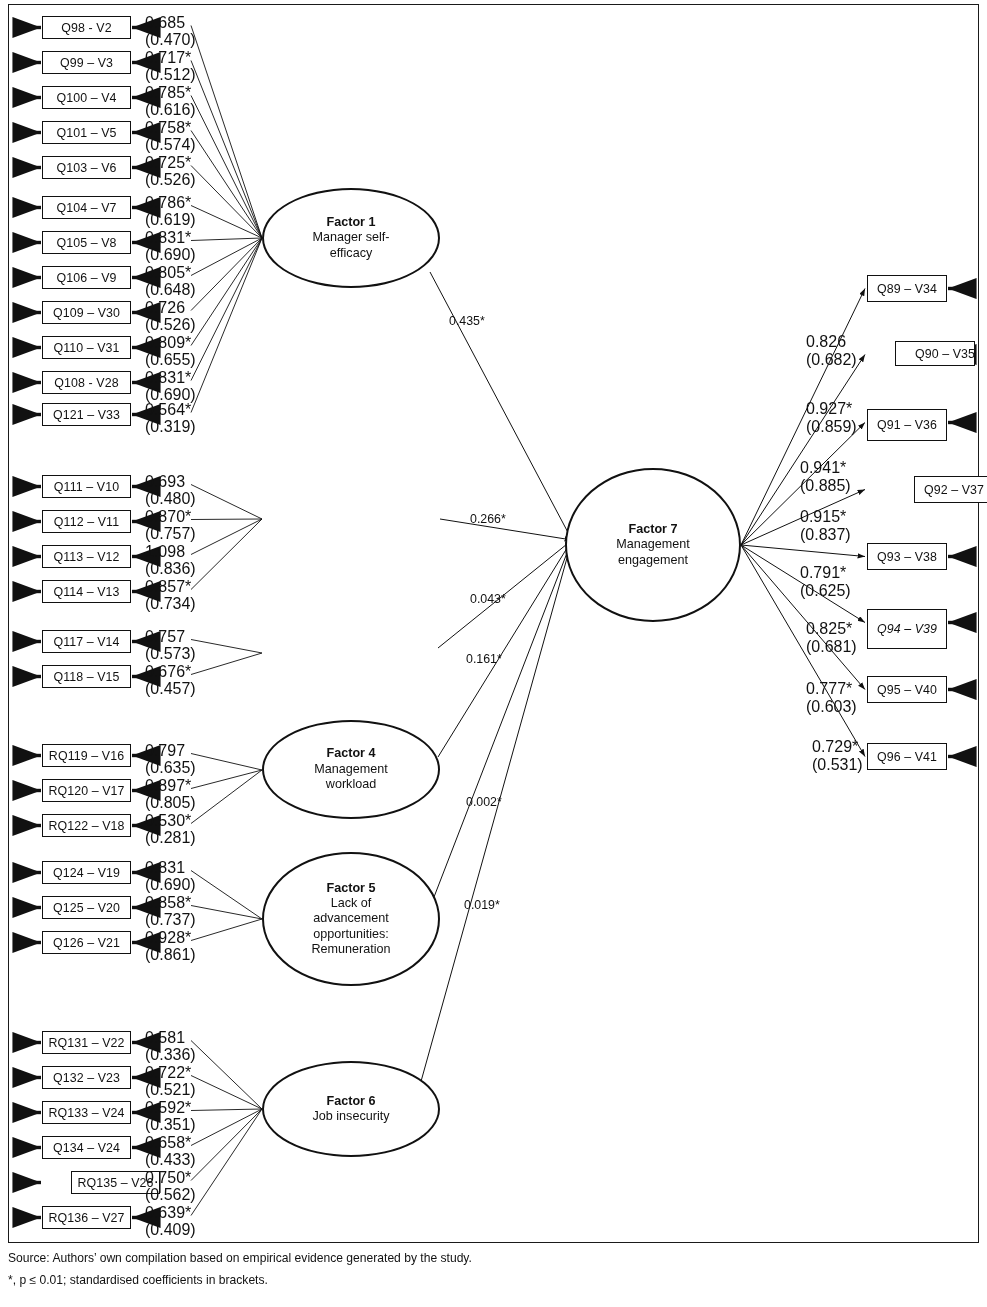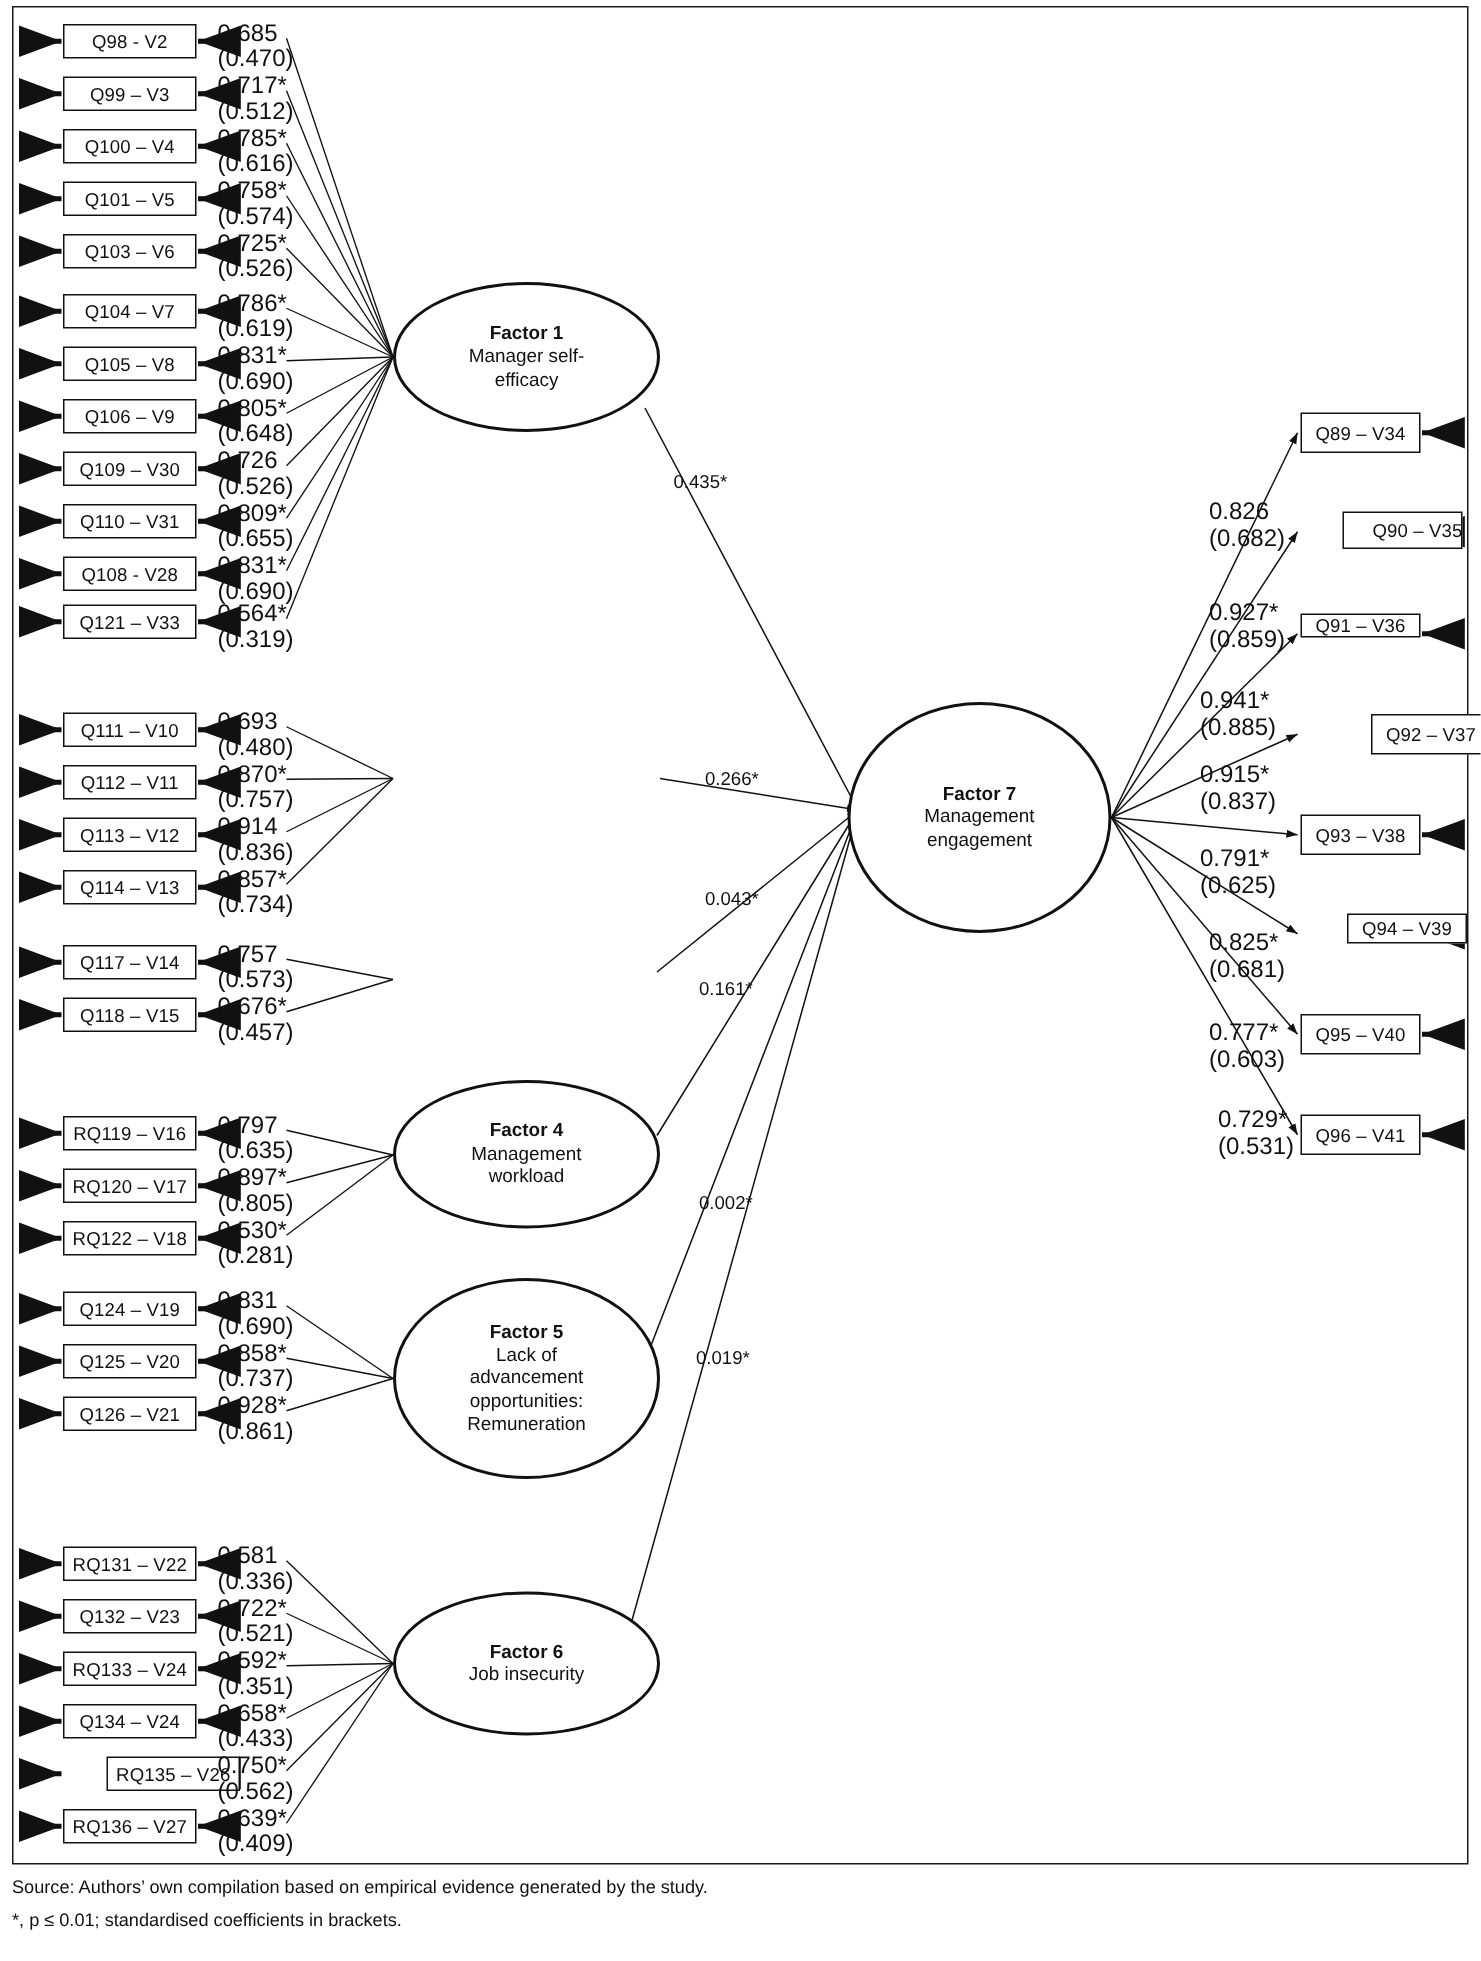--- a/index.html
+++ b/index.html
@@ -309,21 +309,21 @@
         <span class="c1">0.693</span>
         <span class="c2">(0.480)</span>
       </div>
       <div class="ind-box" style="left: 42px; top: 510px; width: 89px; height: 23px;">Q112 – V11</div>
       <div class="coef" style="left: 145px; top: 507.5px;">
         <span class="c1">0.870*</span>
         <span class="c2">(0.757)</span>
       </div>
       <div class="ind-box" style="left: 42px; top: 545px; width: 89px; height: 23px;">Q113 – V12</div>
       <div class="coef" style="left: 145px; top: 542.5px;">
-        <span class="c1">0.914</span>
+        <span class="c1">1.098</span>
         <span class="c2">(0.836)</span>
       </div>
       <div class="ind-box" style="left: 42px; top: 580px; width: 89px; height: 23px;">Q114 – V13</div>
       <div class="coef" style="left: 145px; top: 577.5px;">
         <span class="c1">0.857*</span>
         <span class="c2">(0.734)</span>
       </div>
       <div class="ind-box" style="left: 42px; top: 630px; width: 89px; height: 23px;">Q117 – V14</div>
       <div class="coef" style="left: 145px; top: 627.5px;">
         <span class="c1">0.757</span>
@@ -397,36 +397,36 @@
       <div class="ind-box" style="left: 867px; top: 275px; width: 80px; height: 27px;">Q89 – V34</div>
       <div class="coef" style="left: 806px; top: 333px;">
         <span class="c1">0.826</span>
         <span class="c2">(0.682)</span>
       </div>
       <div class="ind-box" style="left: 895px; top: 341px; width: 80px; height: 25px; padding-left: 20px;">Q90 – V35</div>
       <div class="coef" style="left: 806px; top: 400px;">
         <span class="c1">0.927*</span>
         <span class="c2">(0.859)</span>
       </div>
-      <div class="ind-box" style="left: 867px; top: 409px; width: 80px; height: 16px;">Q91 – V36</div>
+      <div class="ind-box" style="left: 867px; top: 409px; width: 80px; height: 32px;">Q91 – V36</div>
       <div class="coef" style="left: 800px; top: 459px;">
         <span class="c1">0.941*</span>
         <span class="c2">(0.885)</span>
       </div>
       <div class="ind-box" style="left: 867px; top: 476px; width: 80px; height: 27px; margin-left: 47px;">Q92 – V37</div>
       <div class="coef" style="left: 800px; top: 508px;">
         <span class="c1">0.915*</span>
         <span class="c2">(0.837)</span>
       </div>
       <div class="ind-box" style="left: 867px; top: 543px; width: 80px; height: 27px;">Q93 – V38</div>
       <div class="coef" style="left: 800px; top: 564px;">
         <span class="c1">0.791*</span>
         <span class="c2">(0.625)</span>
       </div>
-      <div class="ind-box" style="left: 898px; top: 609px; width: 80px; height: 20px;">Q94 – V39</div>
+      <div class="ind-box" style="left: 867px; top: 609px; width: 80px; height: 40px; font-style: italic;">Q94 – V39</div>
       <div class="coef" style="left: 806px; top: 620px;">
         <span class="c1">0.825*</span>
         <span class="c2">(0.681)</span>
       </div>
       <div class="ind-box" style="left: 867px; top: 676px; width: 80px; height: 27px;">Q95 – V40</div>
       <div class="coef" style="left: 806px; top: 680px;">
         <span class="c1">0.777*</span>
         <span class="c2">(0.603)</span>
       </div>
       <div class="ind-box" style="left: 867px; top: 743px; width: 80px; height: 27px;">Q96 – V41</div>

